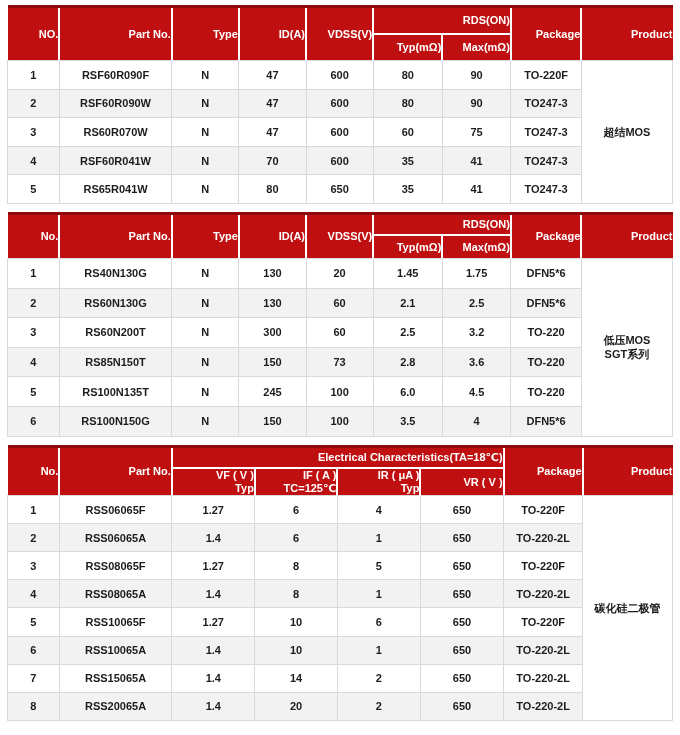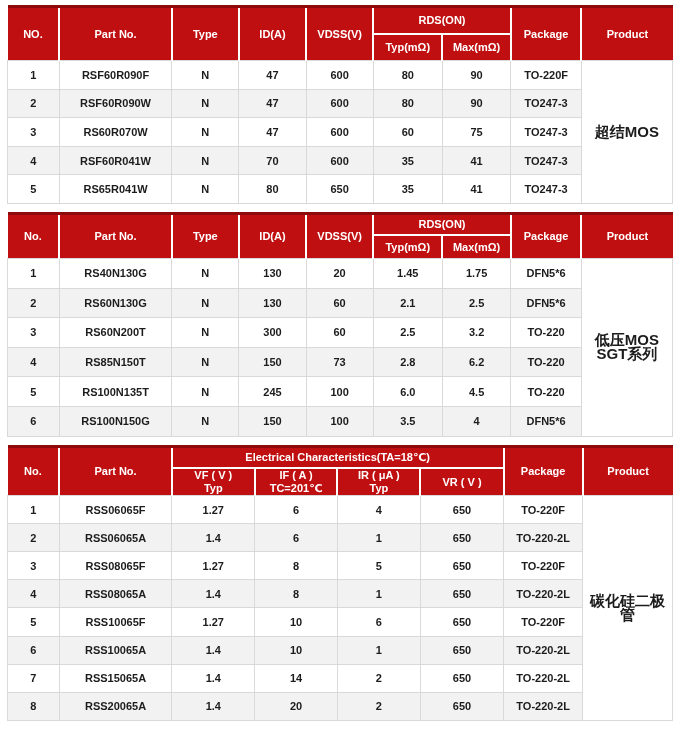--- a/index.html
+++ b/index.html
@@ -17,21 +17,21 @@
     border-collapse:collapse;
     table-layout:fixed;
     margin-bottom:8px;
     border-top:3px solid #8e0a0c;
   }
   thead th {
     background:#c00f10;
     color:#ffffff;
     font-size:11px;
     font-weight:bold;
-    text-align:center;
+    text-align:right;
     vertical-align:middle;
     border:none;
     white-space:pre-line;
     line-height:13px;
     margin-left:44px;
   }
   th.sep-r { border-right:2px solid #ffffff; }
   th.sep-b { border-bottom:2px solid #ffffff; }
   tbody td {
     border:1px solid #d9d9d9;
@@ -41,21 +41,21 @@
     text-align:center;
     vertical-align:middle;
     color:#1c1c1c;
     overflow:hidden;
   }
   tbody tr:nth-child(even) td { background:#f2f2f2; }
   tbody td.product-cell {
     background:#ffffff !important;
     white-space:pre-line;
     line-height:14px;
-    font-size:15px;
+    font-size:11px;
   }
   .t1 thead tr { height:27px; }
   .t1 tbody tr { height:28.6px; }
   .t2 thead tr.h-top { height:22px; }
   .t2 thead tr.h-sub { height:23px; }
   .t2 tbody tr { height:29.6px; }
   .t3 thead tr.h-top { height:22px; }
   .t3 thead tr.h-sub { height:27px; }
   .t3 tbody tr { height:28.1px; }
 </style>
@@ -208,21 +208,21 @@
           <td>3.2</td>
           <td>TO-220</td>
         </tr>
         <tr>
           <td>4</td>
           <td>RS85N150T</td>
           <td>N</td>
           <td>150</td>
           <td>73</td>
           <td>2.8</td>
-          <td>6.2</td>
+          <td>3.6</td>
           <td>TO-220</td>
         </tr>
         <tr>
           <td>5</td>
           <td>RS100N135T</td>
           <td>N</td>
           <td>245</td>
           <td>100</td>
           <td>6.0</td>
           <td>4.5</td>
@@ -257,21 +257,21 @@
         <th rowspan="2" class="sep-r">No.</th>
         <th rowspan="2" class="sep-r">Part No.</th>
         <th colspan="4" class="sep-r sep-b">Electrical  Characteristics(TA=18℃)</th>
         <th rowspan="2" class="sep-r">Package</th>
         <th rowspan="2">Product</th>
       </tr>
       <tr class="h-sub">
         <th class="sep-r">VF ( V )
 Typ</th>
         <th class="sep-r">IF ( A )
-TC=201℃</th>
+TC=125℃</th>
         <th class="sep-r">IR ( μA )
 Typ</th>
         <th class="sep-r">VR ( V )</th>
       </tr>
     </thead>
     <tbody>
         <tr>
           <td>1</td>
           <td>RSS06065F</td>
           <td>1.27</td>

